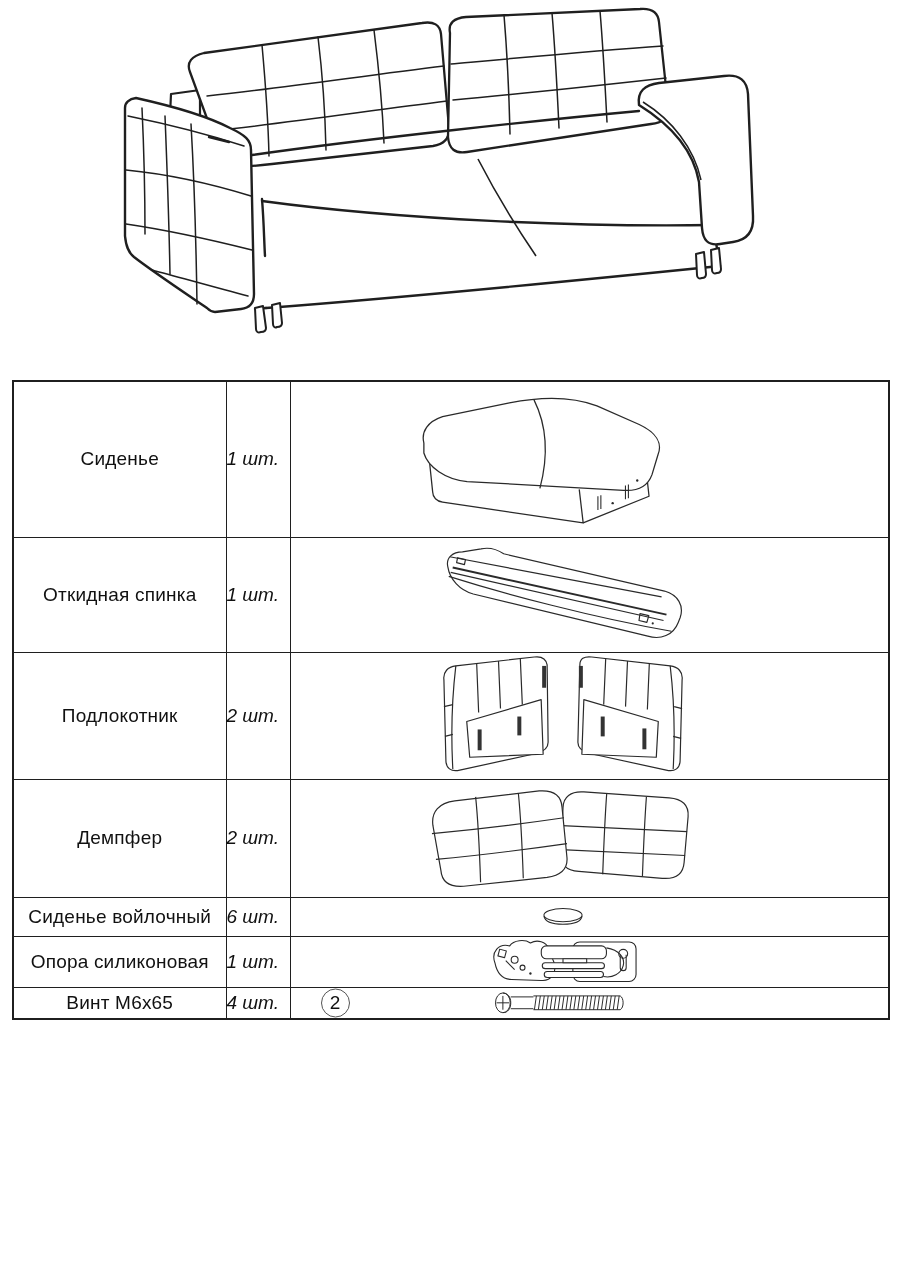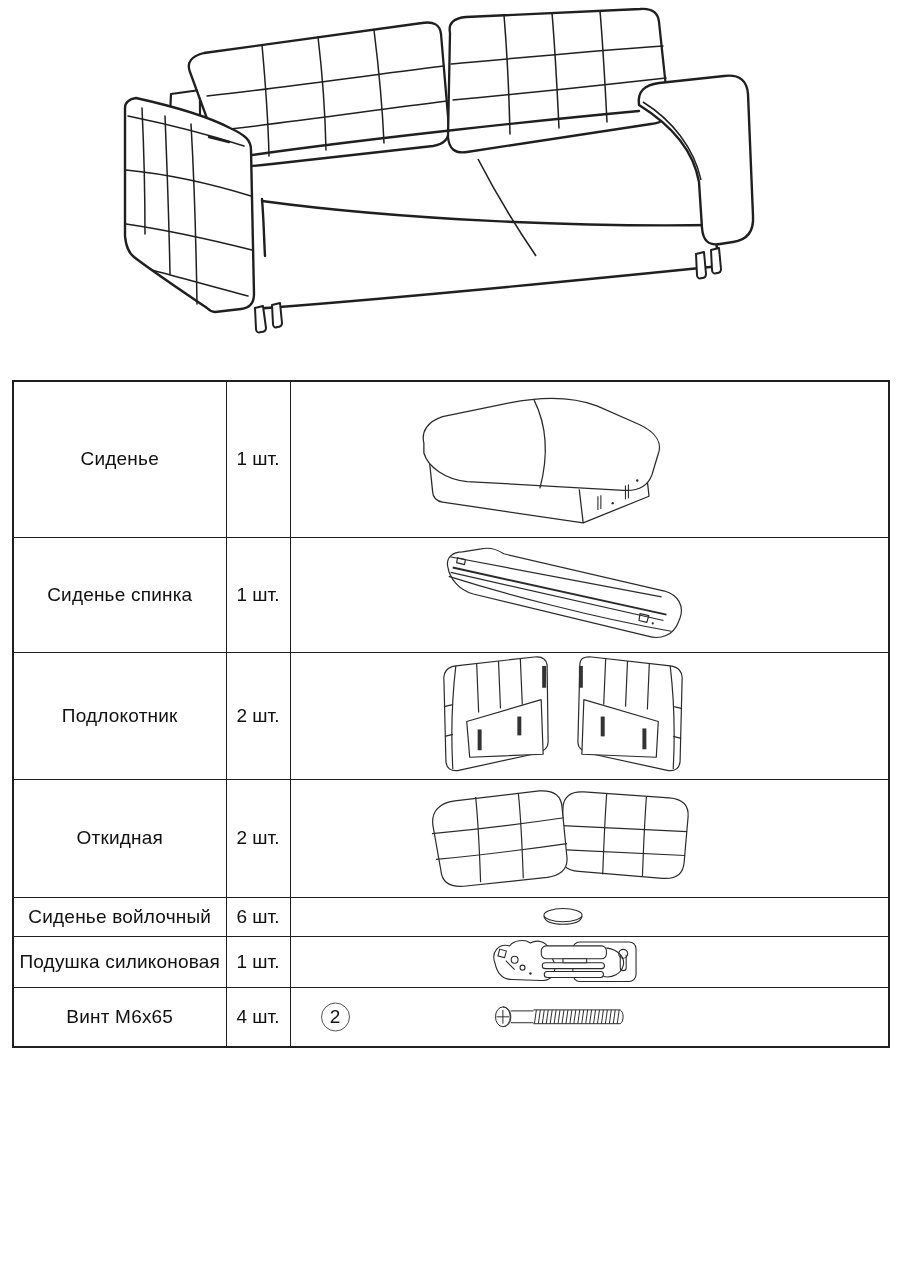--- a/index.html
+++ b/index.html
@@ -2,25 +2,25 @@
 <html><head>
 <meta charset="utf-8">
 <style>
   html,body{margin:0;padding:0;}
   body{width:900px;height:1280px;background:#ffffff;font-family:"Liberation Sans",sans-serif;color:#111;position:relative;overflow:hidden;}
   .stage{position:absolute;inset:0;}
   .sofa{position:absolute;left:112px;top:6px;width:650px;height:335px;}
   table.parts{position:absolute;left:12px;top:380px;width:876px;border-collapse:collapse;table-layout:fixed;border:2.5px solid #1f1f1f;}
   table.parts td{border:1.6px solid #1f1f1f;padding:0;vertical-align:middle;}
   td.name{text-align:center;font-size:19px;letter-spacing:.2px;}
-  td.qty{text-align:center;font-size:19px;}
+  td.qty{text-align:left;font-size:19px;font-style:italic;}
   td.img{position:relative;}
   .imgwrap{display:flex;justify-content:center;align-items:center;height:100%;transform:translateX(-26px);}
   .r1{height:156px}.r2{height:115px}.r3{height:64px}.r4{height:127px}.r5{height:118px}
-  .r6{height:59px}.r7{height:39px}.r8{height:69px}.r9{height:51px}.r10{height:40px}.r11{height:60px}
+  .r6{height:59px}.r7{height:39px}.r8{height:69px}.r9{height:51px}.r10{height:40px}.r11{height:32px}
   .badge{position:absolute;left:30px;top:50%;transform:translateY(-50%);width:27px;height:27px;border:1.5px solid #555;border-radius:50%;display:flex;align-items:center;justify-content:center;font-size:19px;background:#fff;}
   .seat{width:295px}.fold{width:255px}.rear{width:178px}.arm2{width:263px}.cush{width:278px}
   .legd{width:126px}.damp{width:42px}.aer{width:74px}.grease{width:154px}.scr1{width:60px}.scr2{width:138px}
   svg{display:block}
 </style>
 </head>
 <body>
 
 <div class="stage">
 
@@ -101,21 +101,21 @@
           <path d="M120,6 C133,32 135,62 126,96"></path>
           <path d="M185,104 L185,118 M188,103 L188,117 M213,93 L213,107 M216,92 L216,106" stroke-width="1.1"></path>
           <circle cx="200" cy="111" r="1.2" fill="#2a2a2a" stroke="none"></circle>
           <circle cx="225" cy="88" r="1.2" fill="#2a2a2a" stroke="none"></circle>
         </svg>
       </div>
           </td>
     </tr>
 
     <tr class="r2">
-      <td class="name">Сиденье спинка</td>
+      <td class="name">Откидная спинка</td>
       <td class="qty">1 шт.</td>
       <td class="img">
             <div class="imgwrap">
         <svg class="fold" viewBox="0 0 260 106" fill="none" stroke="#2a2a2a" stroke-width="1.2" stroke-linejoin="round">
           <path d="M12,24 C10,15 17,9 27,9 L46,6 C55,4 63,7 69,11 L233,49 C247,53 253,64 249,76 L247,81 C242,94 229,99 216,95 L38,52 C24,48 14,37 12,24 Z" fill="#fff"></path>
           <path d="M14,14 L230,55"></path>
           <path d="M17,25 L235,73" stroke-width="2"></path>
           <path d="M15,30 L232,79"></path>
           <path d="M13,34 C70,52 160,76 240,90"></path>
           <path d="M22,15 l8,2 l-1,5 l-8,-2 Z"></path>
@@ -148,21 +148,21 @@
           <path d="M153,45 L228,67 L226,103 L151,100 Z" fill="#fff"></path>
           <rect x="170" y="62" width="4" height="20" fill="#333" stroke="none"></rect>
           <rect x="212" y="74" width="4" height="21" fill="#333" stroke="none"></rect>
           <rect x="148" y="11" width="4" height="22" fill="#333" stroke="none"></rect>
         </svg>
       </div>
           </td>
     </tr>
 
     <tr class="r5">
-      <td class="name">Откидная</td>
+      <td class="name">Демпфер</td>
       <td class="qty">2 шт.</td>
       <td class="img">
             <div class="imgwrap">
         <svg class="cush" viewBox="0 0 280 104" fill="none" stroke="#2a2a2a" stroke-width="1.2" stroke-linejoin="round">
           <path d="M140,22 C140,11 148,5 161,6 L247,12 C260,13 267,19 266,31 L262,77 C261,89 253,94 240,93 L156,86 C143,85 137,79 138,67 Z" fill="#fff"></path>
           <path d="M184,8 C182,35 181,62 180,89 M224,11 C222,38 221,64 220,91"></path>
           <path d="M139,40 C182,42 225,44 265,46 M138,64 C182,66 224,68 263,70"></path>
           <path d="M9,40 C7,26 15,17 31,15 L116,5 C130,4 138,9 139,21 L144,72 C145,84 138,90 124,92 L40,101 C26,102 18,97 17,85 Z" fill="#fff"></path>
           <path d="M52,11 C55,40 56,68 57,97 M95,7 C98,36 99,64 100,93"></path>
           <path d="M8,48 C50,44 100,38 141,32 M12,74 C55,70 102,64 144,58"></path>
@@ -180,21 +180,21 @@
         <svg class="damp" viewBox="0 0 44 20" fill="none" stroke="#2a2a2a" stroke-width="1.1">
           <ellipse cx="22" cy="8.5" rx="20" ry="7" fill="#fff"></ellipse>
           <path d="M2,9.5 C3,15 11,18 22,18 C33,18 41,15 42,9.5"></path>
         </svg>
       </div>
           </td>
     </tr>
 
 
     <tr class="r9">
-      <td class="name">Подушка силиконовая</td>
+      <td class="name">Опора силиконовая</td>
       <td class="qty">1 шт.</td>
       <td class="img">
             <div class="imgwrap">
         <svg class="grease" viewBox="0 0 156 46" fill="none" stroke="#2a2a2a" stroke-width="1.1" stroke-linejoin="round">
           <rect x="88" y="3" width="64" height="40" rx="7" fill="#fff"></rect>
           <circle cx="139" cy="15" r="4.5"></circle>
           <path d="M136,16 L136,29 A3,3 0 0 0 142,29 L142,16"></path>
           <path d="M9,24 C5,13 13,4 24,7 C28,1 39,0 45,4 C52,0 61,3 63,9 L69,24 C72,34 66,43 56,42 L26,41 C16,41 11,34 9,24 Z" fill="#fff"></path>
           <rect x="13" y="11" width="7" height="7" transform="rotate(15 16 14)"></rect>
           <circle cx="29" cy="21" r="3.5"></circle>

